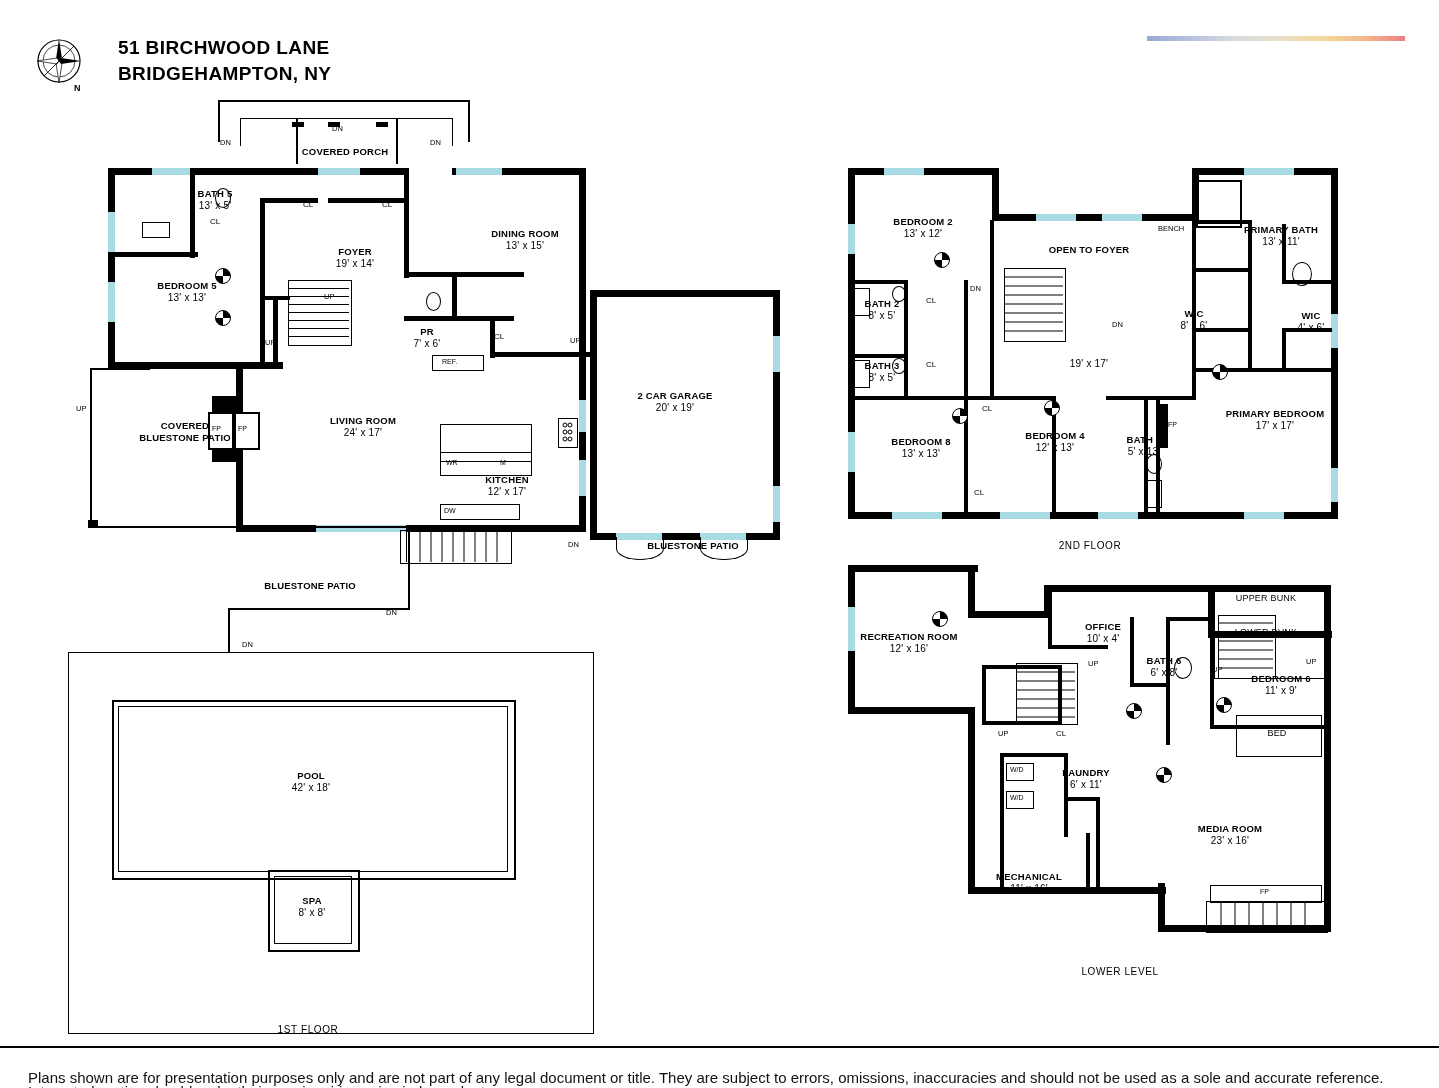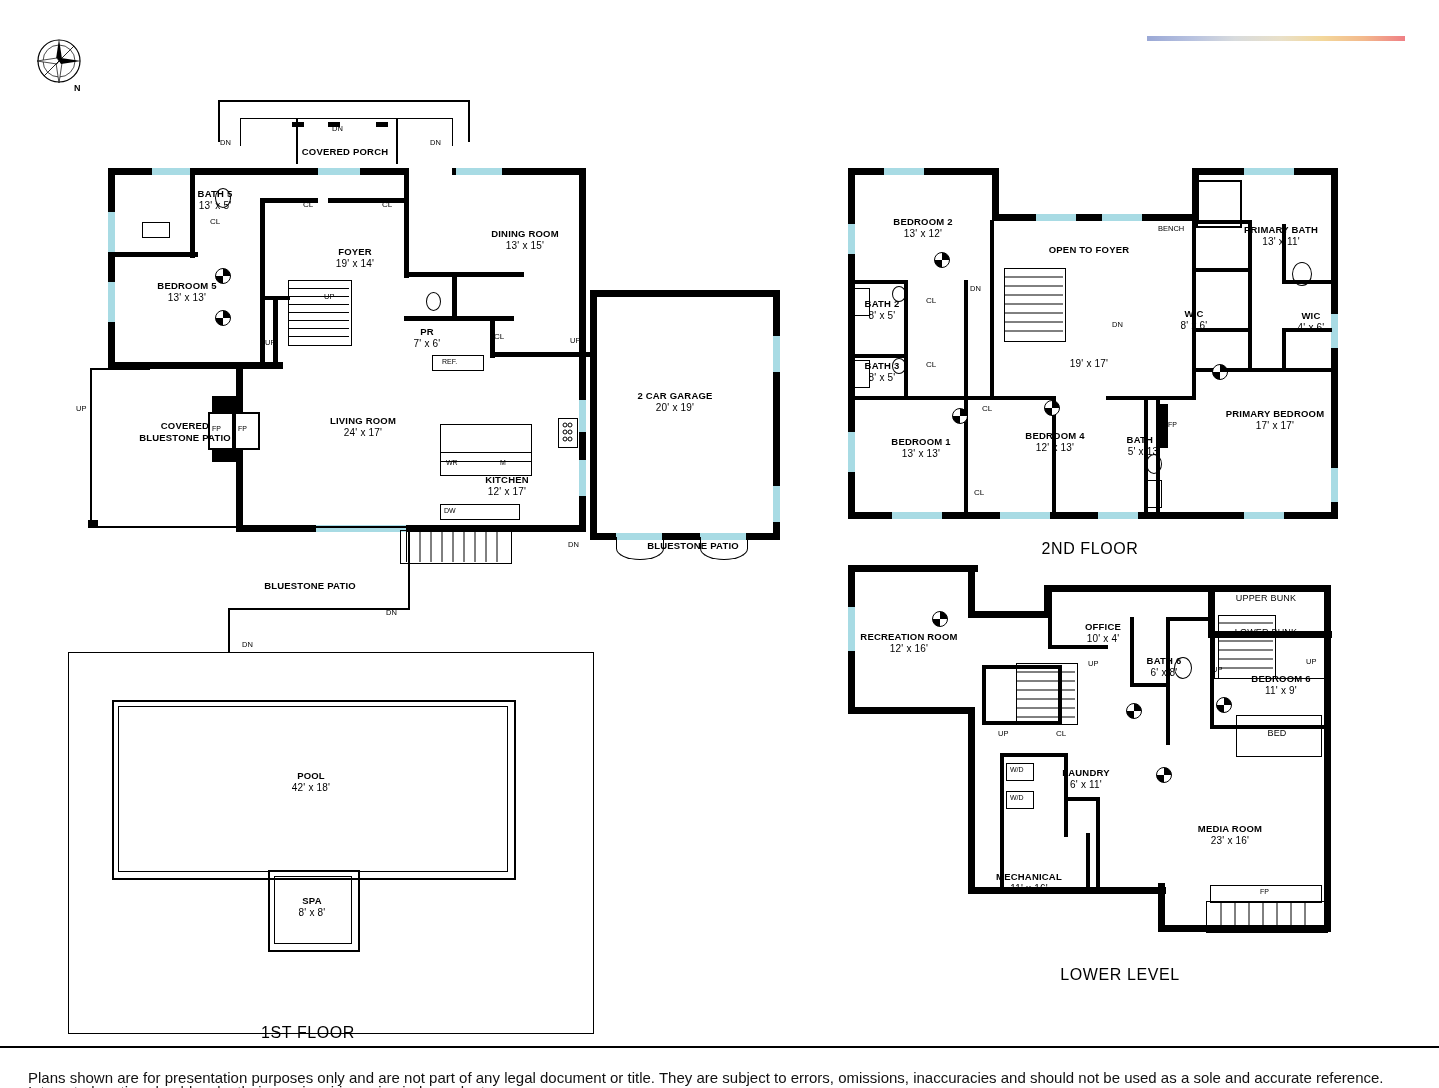--- a/index.html
+++ b/index.html
@@ -19,21 +19,21 @@
   #footer-rule{position:absolute;left:0;top:1046px;width:1439px;height:2px;background:#000;}
   #disclaimer{position:absolute;left:28px;top:1071px;width:1385px;font-size:15px;line-height:14px;color:#111;}
   
   .fp{position:absolute;}
   .w{position:absolute;background:#000;}          
   .wl{position:absolute;background:#000;}          
   .win{position:absolute;background:#a8dbe4;}      
   .lbl{position:absolute;font-size:9px;line-height:11px;text-align:center;letter-spacing:.2px;}
   .lbl b{font-weight:bold;font-size:9.5px;}
   .dim{font-size:10px;}
-  .floorname{position:absolute;font-size:16px;letter-spacing:.6px;text-align:center;}
+  .floorname{position:absolute;font-size:10px;letter-spacing:.6px;text-align:center;}
   .thin{position:absolute;border:1px solid #000;}
   .thin2{position:absolute;border:2px solid #000;}
   .sm{position:absolute;font-size:7.5px;line-height:9px;}
   .fan{position:absolute;width:14px;height:14px;border-radius:50%;
        background:conic-gradient(#000 0 25%,#fff 0 50%,#000 0 75%,#fff 0 100%);border:1px solid #000;}
   .stairline{position:absolute;background:#000;height:1px;}
   .fill{position:absolute;background:#000;}
   .pool{position:absolute;border:2px solid #000;}
   .poolinner{position:absolute;border:1px solid #000;}
 </style>
@@ -52,20 +52,24 @@
         <polygon points="9,29 29,32 31,29 29,26" fill="#fff" stroke="#000" stroke-width="0.7"></polygon>
         <polygon points="53,29 33,32 31,29 33,26" fill="#000"></polygon>
         <polygon points="16,14 30,28 31,29 29,27" fill="#000"></polygon>
         <polygon points="46,44 32,30 31,29 33,31" fill="#000"></polygon>
         <polygon points="46,14 33,27 31,29 29,31" fill="#fff" stroke="#000" stroke-width="0.6"></polygon>
         <polygon points="16,44 29,31 31,29 33,27" fill="#fff" stroke="#000" stroke-width="0.6"></polygon>
       </svg>
       <div class="sm" style="left:46px;top:52px;font-size:9px;font-weight:bold;">N</div>
     </div>
 
+    <div id="title-block">
+      <div id="title-line1">51 BIRCHWOOD LANE</div>
+      <div id="title-line2">BRIDGEHAMPTON, NY</div>
+    </div>
 
     <div id="brand">
       <div id="brand-rule"></div>
     </div>
   </div>
 
   <div class="fp" id="floor1" style="left:60px;top:100px;width:740px;height:940px;">
 
     <div class="wl" style="left:158px;top:0px;width:2px;height:42px;"></div>
     <div class="wl" style="left:158px;top:0px;width:252px;height:2px;"></div>
@@ -359,21 +363,21 @@
     <div class="thin" style="left:10px;top:120px;width:18px;height:26px;"></div>
     <div class="thin" style="left:10px;top:192px;width:18px;height:26px;"></div>
     <div class="thin" style="left:52px;top:118px;width:12px;height:14px;border-radius:50%;"></div>
     <div class="thin" style="left:52px;top:190px;width:12px;height:14px;border-radius:50%;"></div>
     <div class="sm" style="left:86px;top:128px;font-size:8px;">CL</div>
     <div class="sm" style="left:86px;top:192px;font-size:8px;">CL</div>
     <div class="sm" style="left:142px;top:236px;font-size:8px;">CL</div>
     <div class="sm" style="left:134px;top:320px;font-size:8px;">CL</div>
 
     <div class="lbl" style="left:26px;top:268px;width:110px;">
-      <b>BEDROOM 1</b><br>
+      <b>BEDROOM 8</b><br>
       <span class="dim">13' x 13'</span>
     </div>
     <div class="lbl" style="left:160px;top:262px;width:110px;">
       <b>BEDROOM 4</b><br>
       <span class="dim">12' x 13'</span>
     </div>
     <div class="fan" style="left:204px;top:232px;"></div>
     <div class="fan" style="left:112px;top:240px;"></div>
 
     <div class="lbl" style="left:274px;top:266px;width:60px;">

